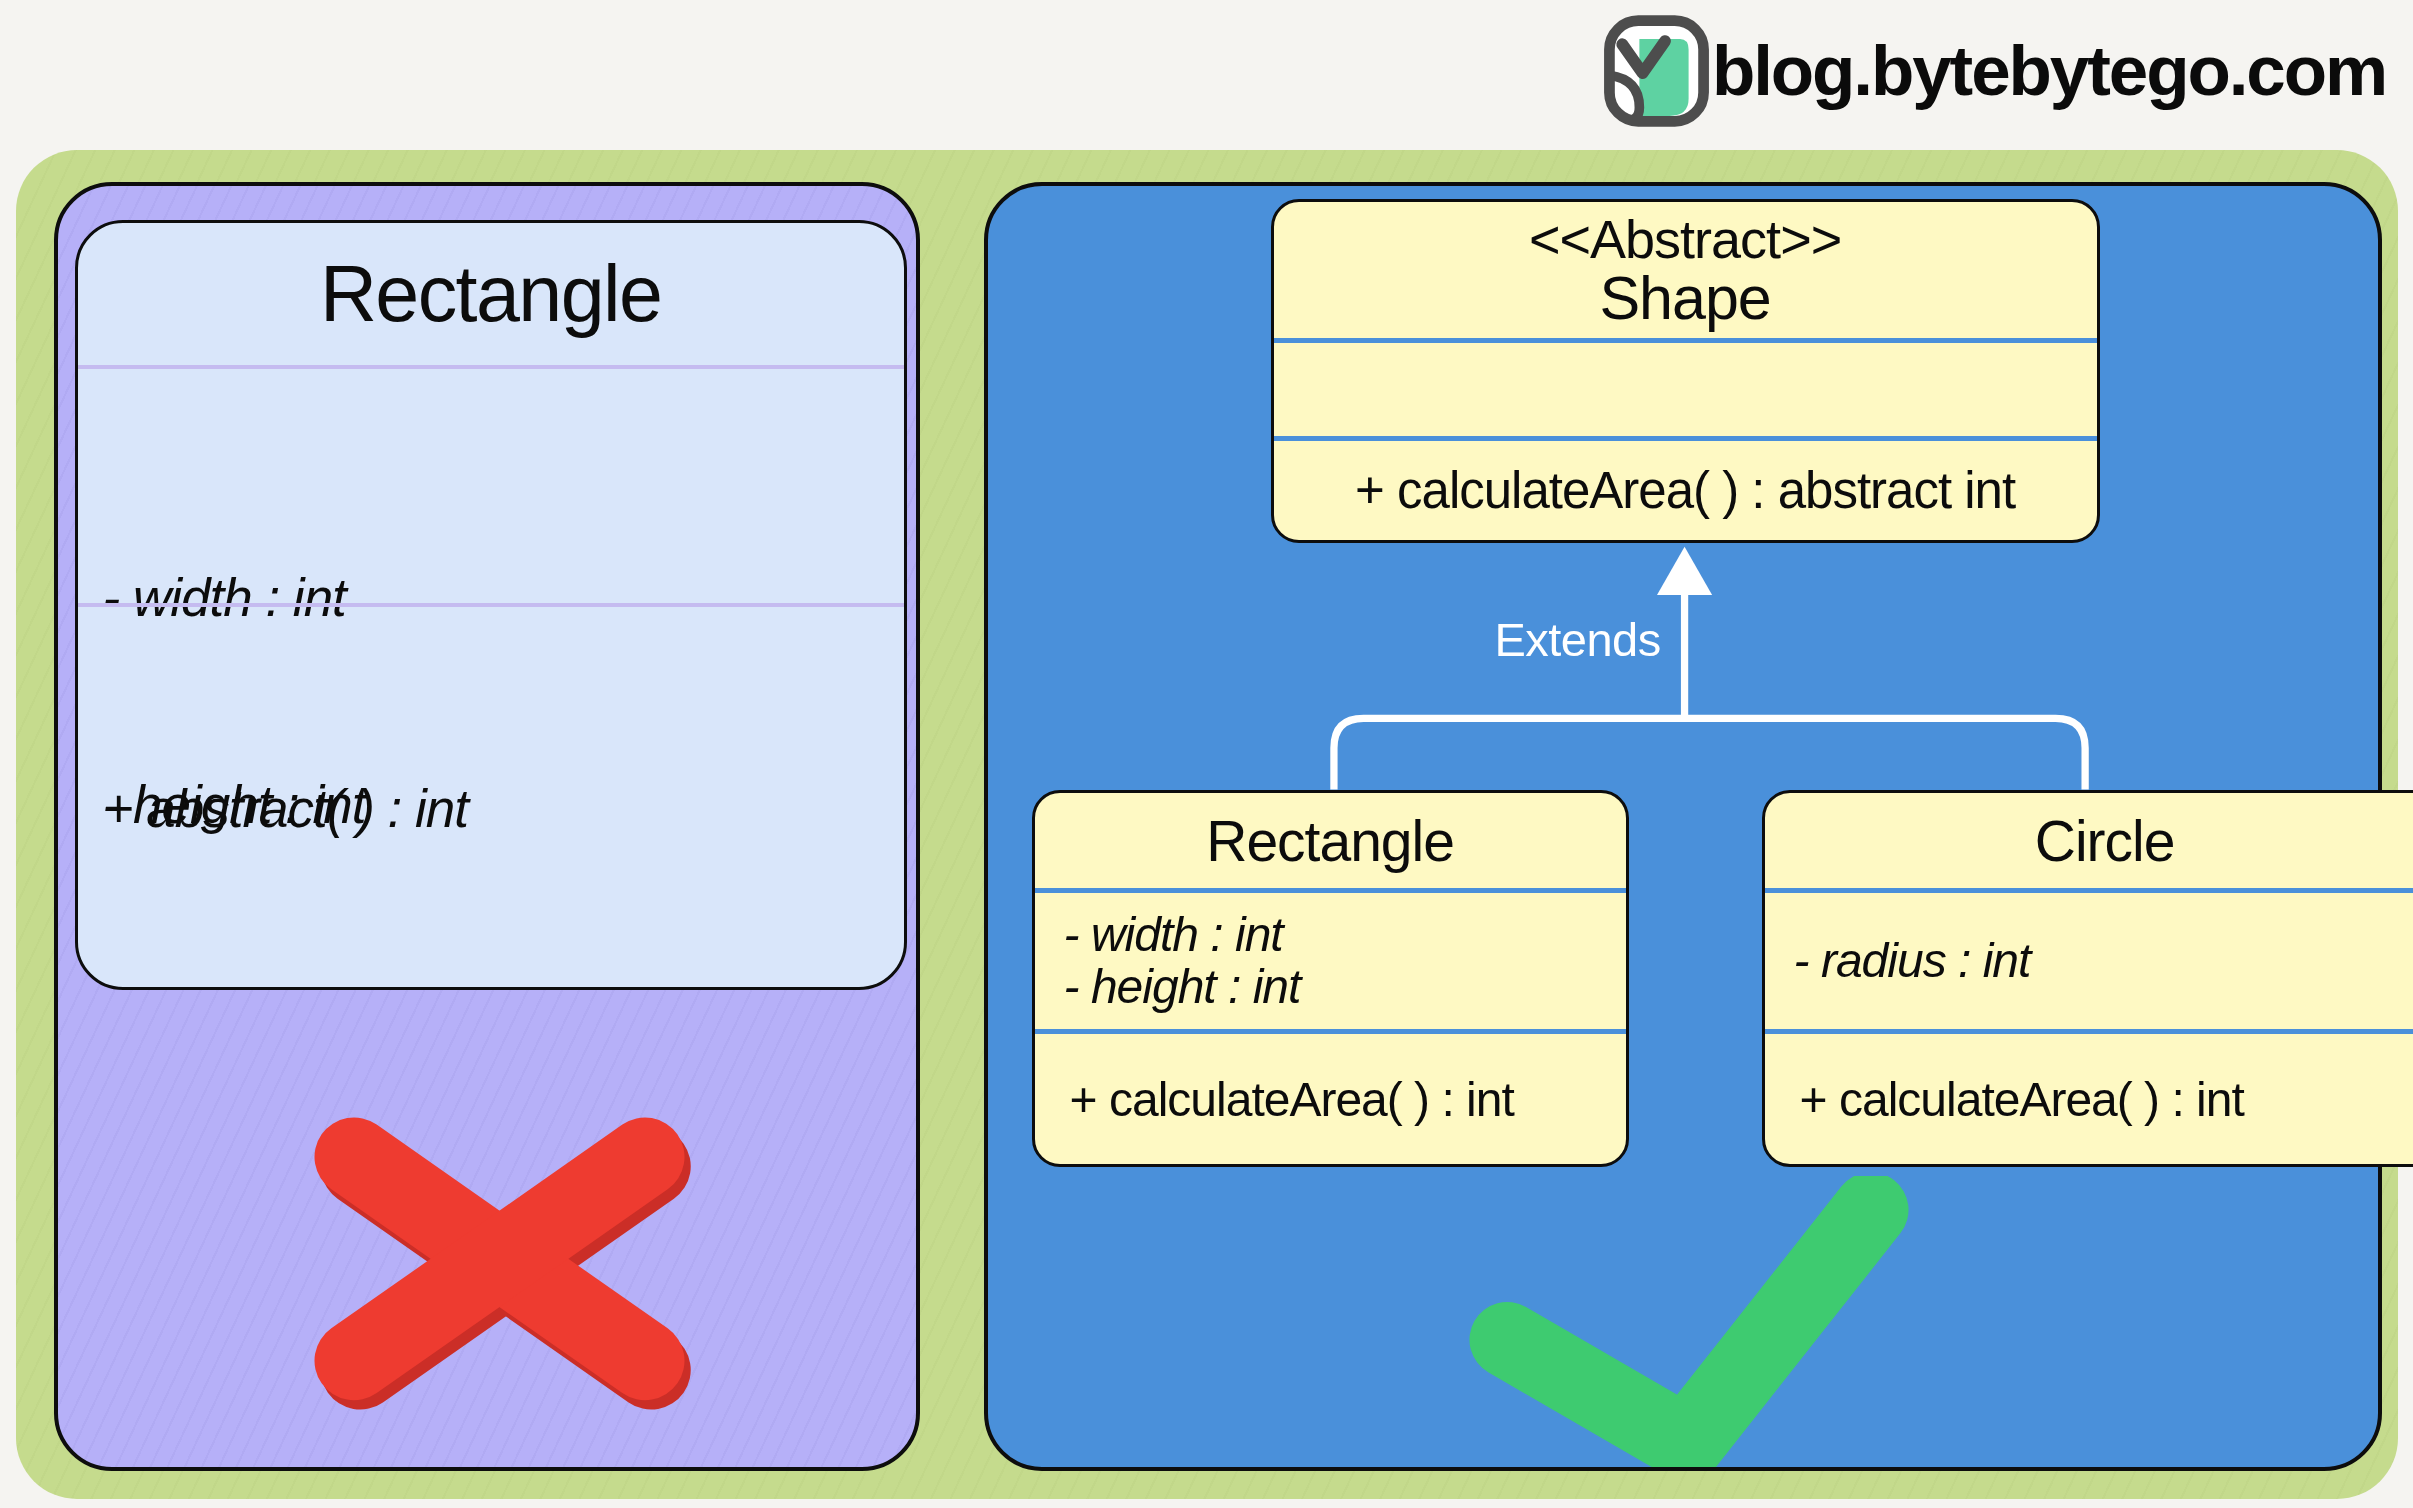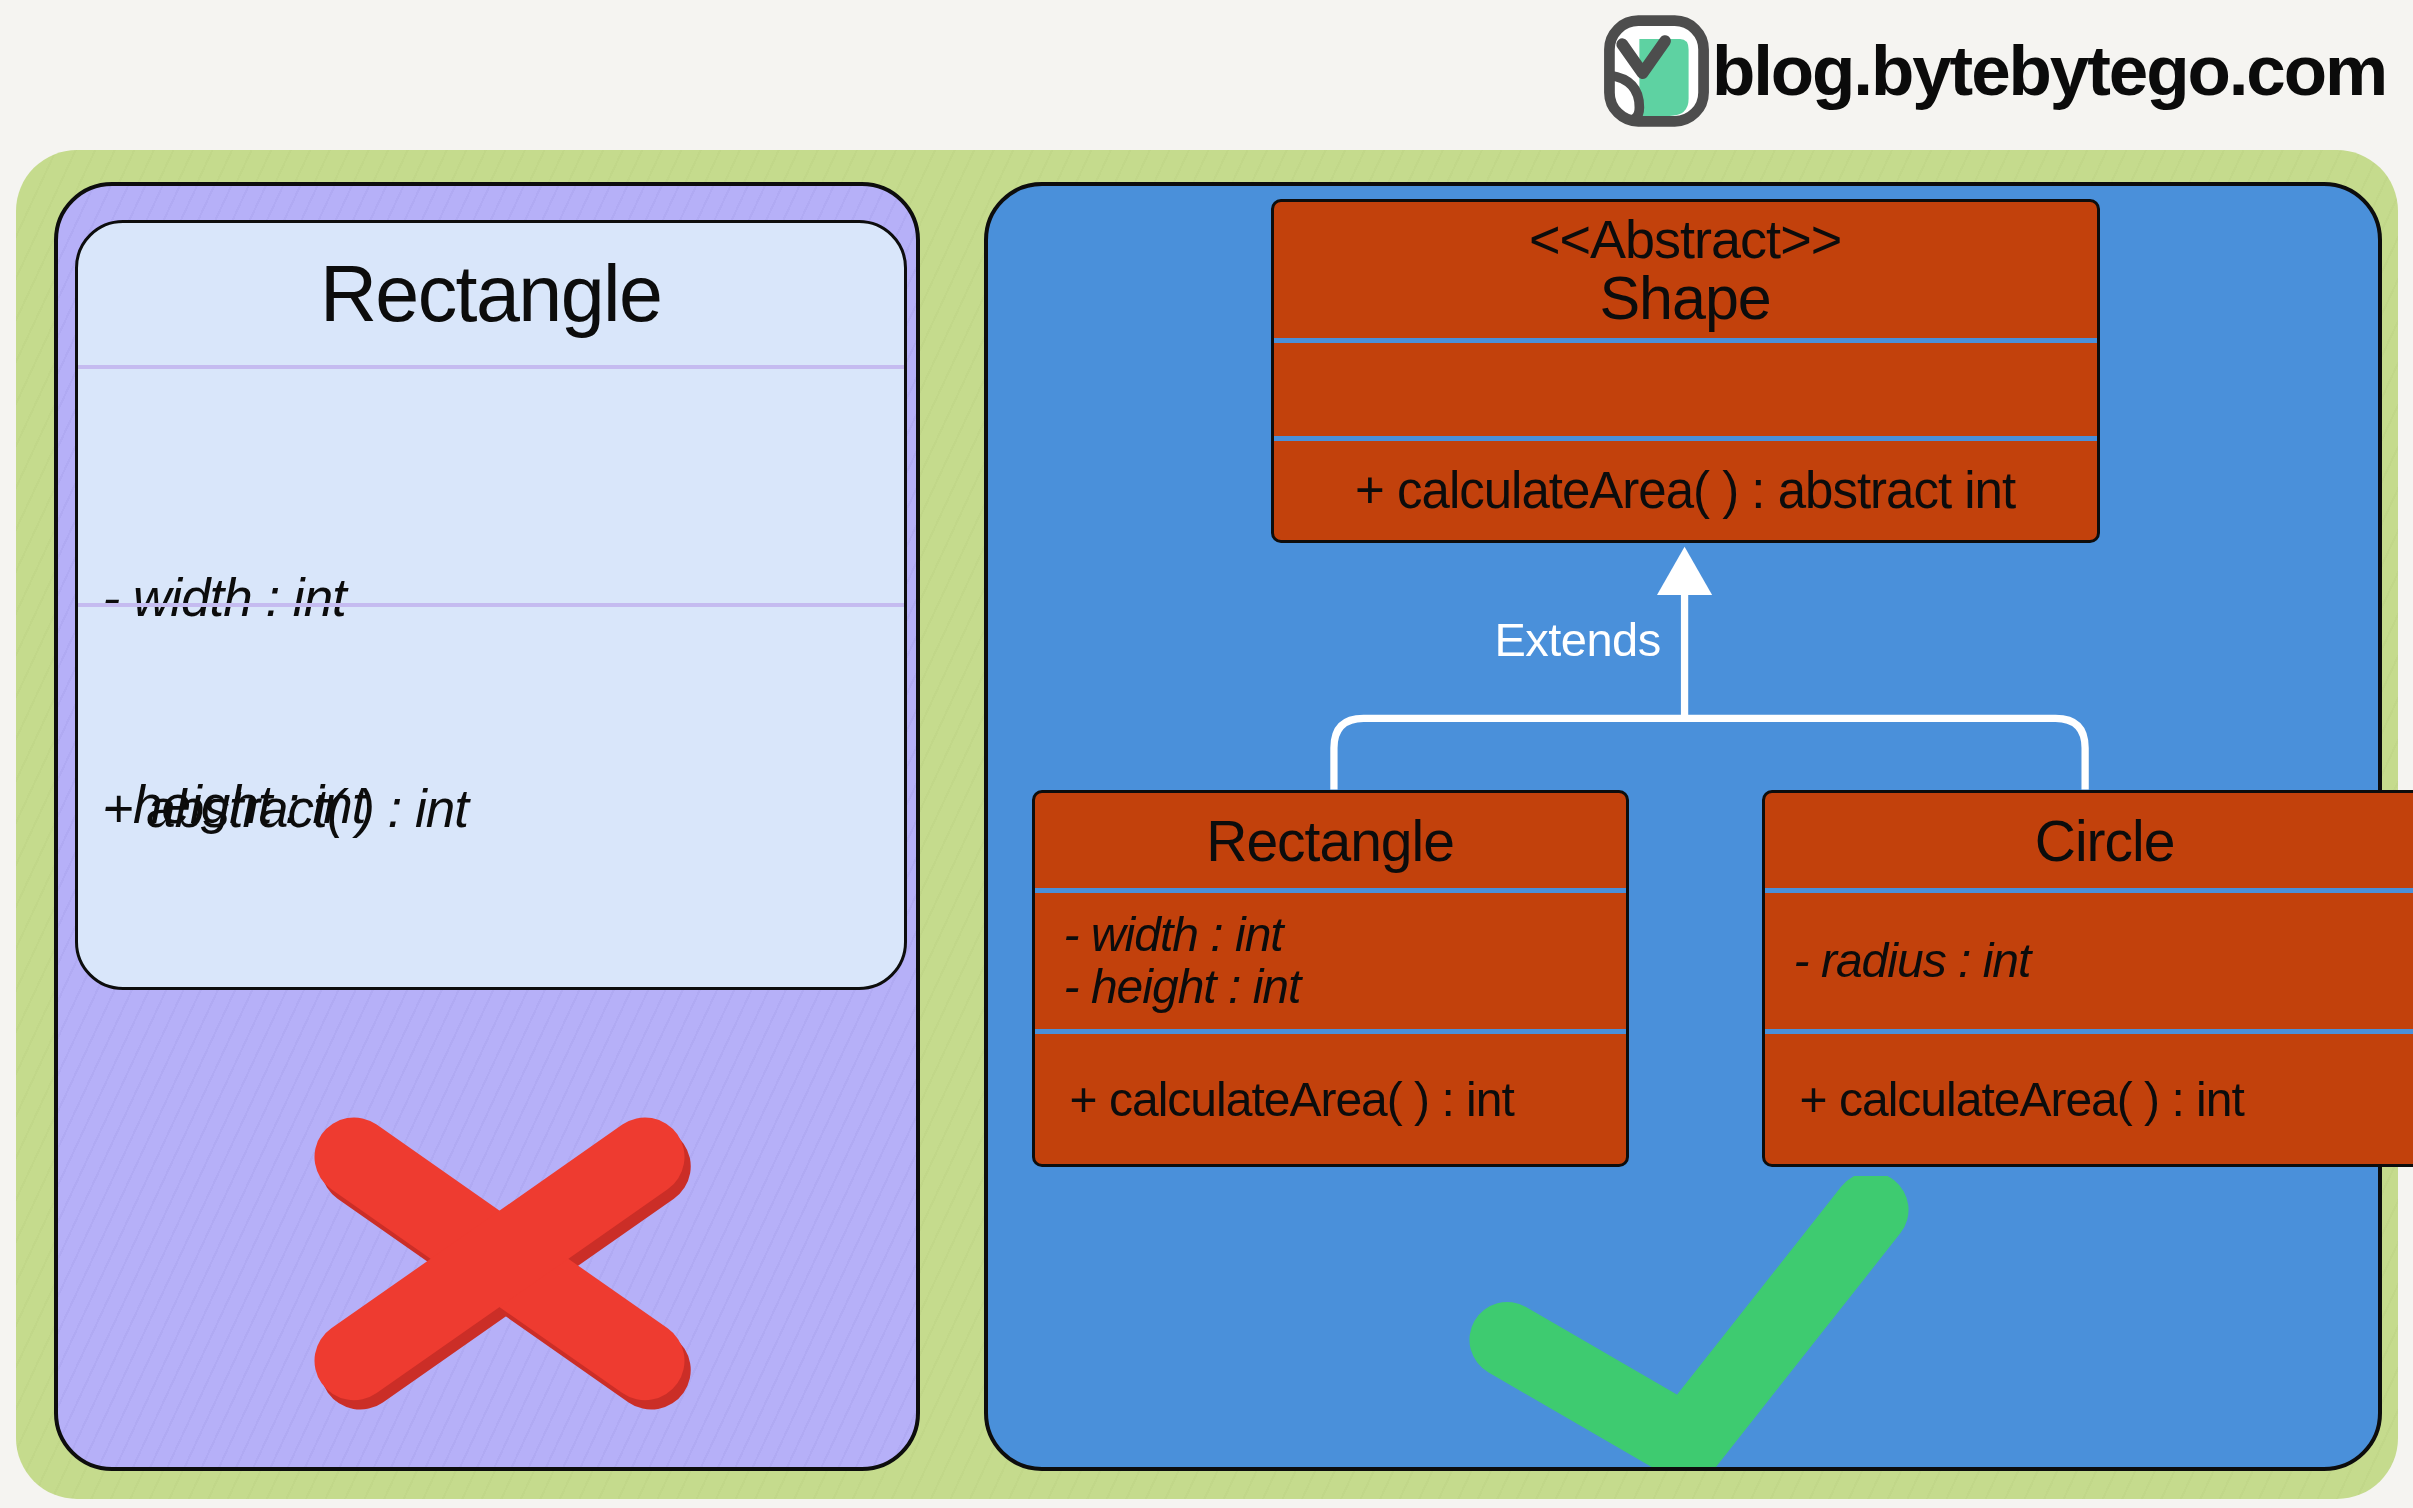--- a/index.html
+++ b/index.html
@@ -63,21 +63,21 @@
 
   
   .uml-card {
     position: absolute;
     border: 3.1px solid #0d0d0d;
     display: flex;
     flex-direction: column;
     overflow: hidden;
   }
   .card-blue  { background: #d9e6fa; border-radius: 48px; }
-  .card-cream { background: #c2410c; border-radius: 10px; }
+  .card-cream { background: #fef9c3; border-radius: 28px; }
 
   .uml-title {
     display: flex;
     flex-direction: column;
     align-items: center;
     justify-content: center;
     text-align: center;
   }
   .divider-purple { height: 4.2px;  width: 100%; background: #c5bbf0; flex: none; }
   .divider-blue   { height: 5.2px; width: 100%; background: #4a90da; flex: none; }

